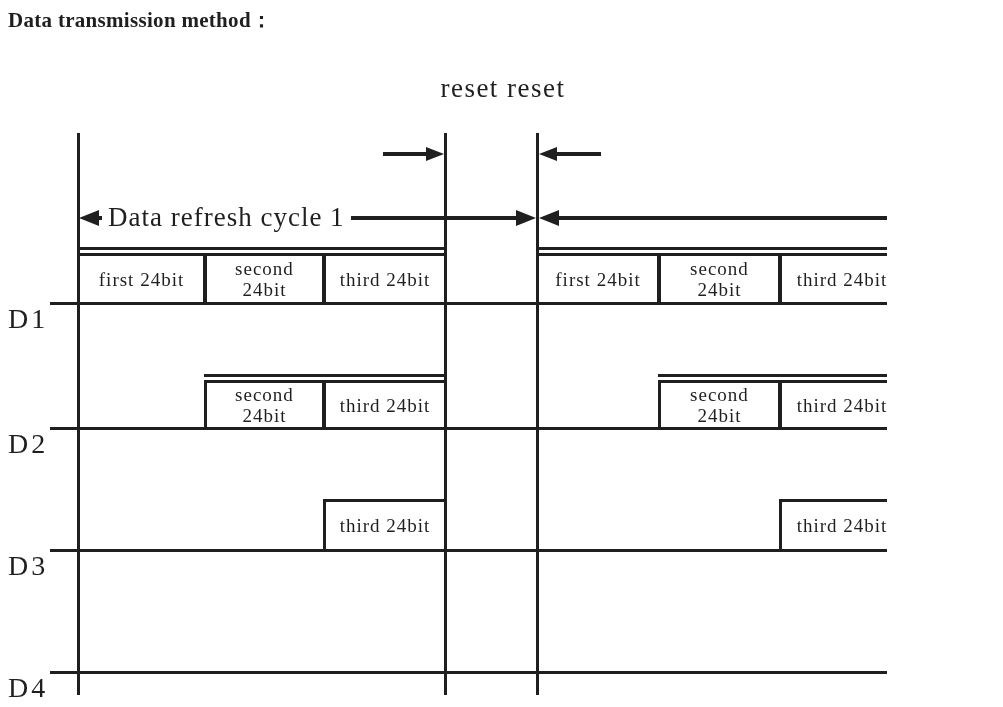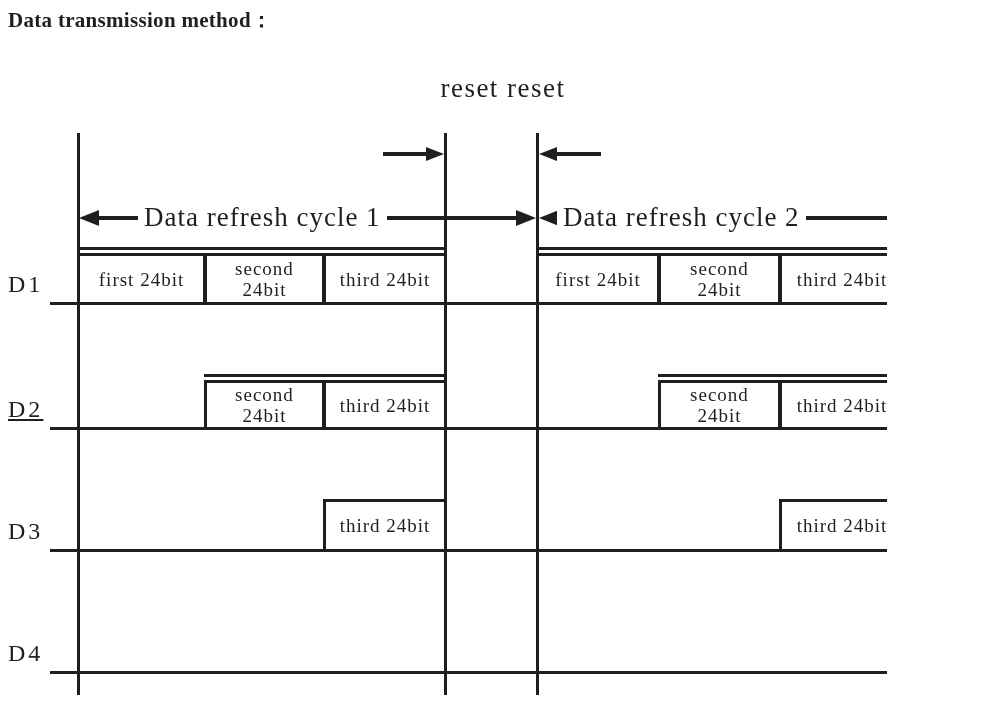--- a/index.html
+++ b/index.html
@@ -38,23 +38,24 @@
     font-size: 27px;
     line-height: 33px;
     letter-spacing: 1px;
     background: var(--bg);
     padding: 0 6px;
     white-space: nowrap;
   }
   .row-label {
     position: absolute;
     left: 8px;
-    font-size: 24px;
+    font-size: 28px;
     letter-spacing: 3px;
     line-height: 34px;
+    margin-top: 35px;
   }
   
   .sbox {
     position: absolute;
     box-sizing: border-box;
     border: 3px solid var(--ink);
     background: var(--bg);
     display: flex;
     align-items: center;
     justify-content: center;
@@ -83,34 +84,33 @@
   <div class="vline" style="left:961px;"></div>
 
   <div class="stem" style="left:383px; top:152px; width:48px;"></div>
   <div class="ahead sm right" style="left:426px; top:147px;"></div>
   <div class="ahead sm left" style="left:539px; top:147px;"></div>
   <div class="stem" style="left:555px; top:152px; width:46px;"></div>
 
   <div class="stem" style="left:88px; top:216px; width:435px;"></div>
   <div class="ahead left" style="left:79px; top:210px;"></div>
   <div class="ahead right" style="left:516px; top:210px;"></div>
-  <div class="cycle-label" style="left:102px; top:201px;margin-left:36px;">Data refresh cycle 1</div>
+  <div class="cycle-label" style="left:102px; top:201px;">Data refresh cycle 1</div>
 
   <div class="stem" style="left:548px; top:216px; width:400px;"></div>
   <div class="ahead left" style="left:539px; top:210px;"></div>
   <div class="ahead right" style="left:940px; top:210px;"></div>
-  <div class="cycle-label" style="left:557px; top:201px;">Data refresh cycle 2</div>
 
   <div class="hline baseline" style="top:302px;"></div>
   <div class="hline baseline" style="top:427px;"></div>
   <div class="hline baseline" style="top:549px;"></div>
   <div class="hline baseline" style="top:671px;"></div>
 
   <div class="row-label" style="top:267px;">D1</div>
-  <div class="row-label" style="top:392px;text-decoration:underline;">D2</div>
+  <div class="row-label" style="top:392px;">D2</div>
   <div class="row-label" style="top:514px;">D3</div>
   <div class="row-label" style="top:636px;">D4</div>
 
   <div class="hline" style="left:77px; top:247px; width:370px;"></div>
   <div class="hline" style="left:536px; top:247px; width:369px;"></div>
 
   <div class="sbox" style="left:77px;  top:253px; width:129px; height:52px;">first 24bit</div>
   <div class="sbox" style="left:204px; top:253px; width:121px; height:52px;">second
 24bit</div>
   <div class="sbox" style="left:323px; top:253px; width:124px; height:52px;">third 24bit</div>

